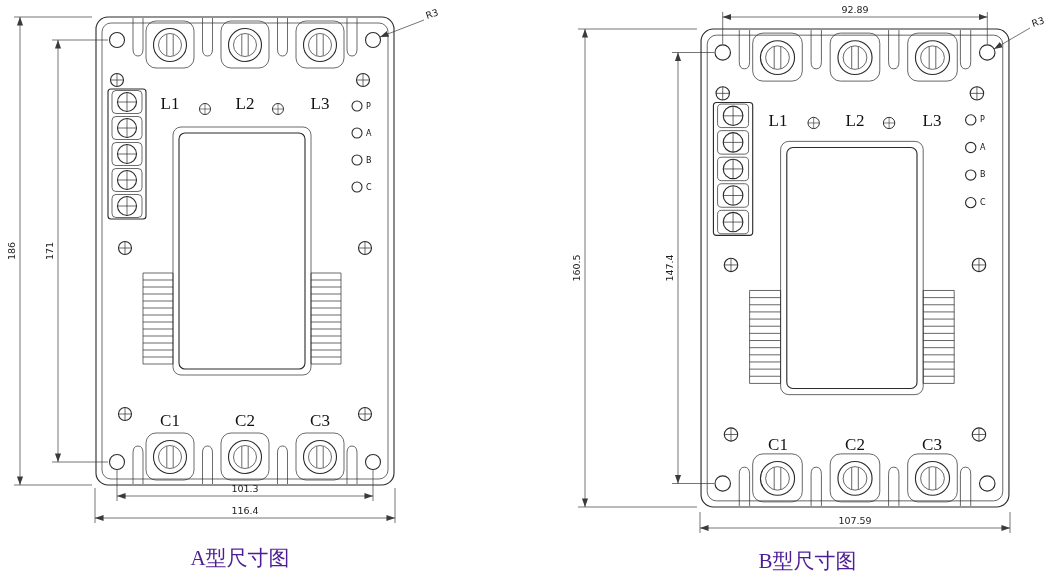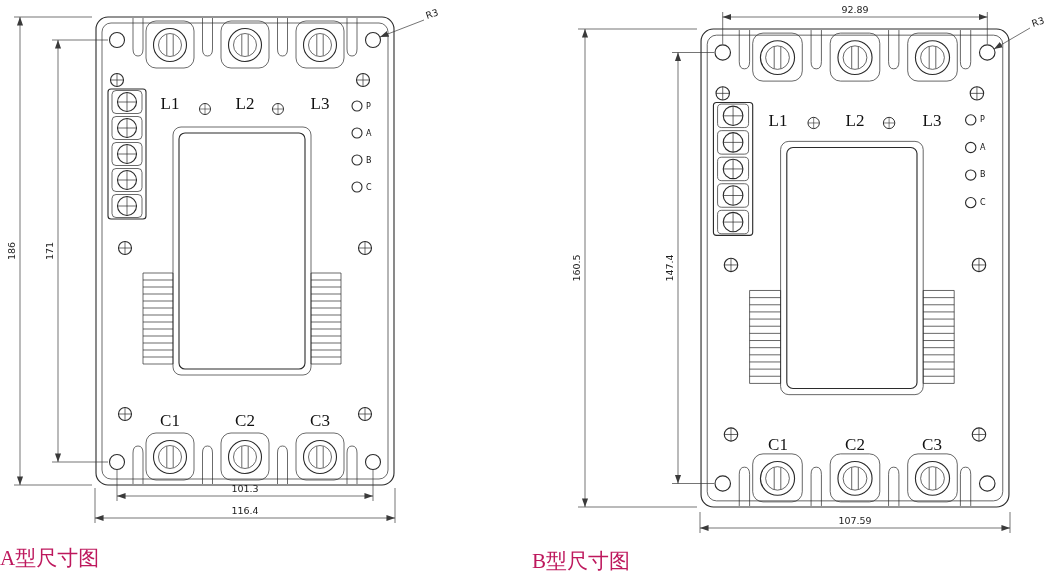--- a/index.html
+++ b/index.html
@@ -5,21 +5,21 @@
   html,body{margin:0;padding:0;background:#ffffff;}
   #sheet{position:relative;width:1055px;height:579px;background:#ffffff;overflow:hidden;
          font-family:"Liberation Sans",sans-serif;}
   .fig-svg{position:absolute;}
   .ln{fill:none;stroke:#2b2b2b;stroke-width:1.1;}
   .thin{fill:none;stroke:#2b2b2b;stroke-width:0.7;}
   .dim{fill:none;stroke:#3a3a3a;stroke-width:0.7;}
   .dimtxt{font:9.5px "DejaVu Sans",sans-serif;fill:#1c1c1c;}
   .lbl{font:17px "Liberation Serif",serif;fill:#111;}
   .led{font:8px "DejaVu Sans",sans-serif;fill:#111;}
-  .caption{position:absolute;font:21px "Liberation Serif",serif;color:#be185d;}
+  .caption{position:absolute;text-align:center;font:21px "Liberation Serif",serif;color:#4c1d95;}
 </style>
 </head>
 <body>
 
 <div id="sheet">
 
   <svg width="0" height="0" style="position:absolute">
     <defs>
       <marker id="arr" viewBox="0 0 10 10" refX="9.5" refY="5" markerWidth="9" markerHeight="9" orient="auto-start-reverse" markerUnits="userSpaceOnUse">
         <path d="M0,1.6 L9.5,5 L0,8.4 Z" fill="#3a3a3a"></path>
@@ -203,15 +203,15 @@
       <line class="dim" x1="118" y1="52.5" x2="118" y2="483.5" marker-start="url(#arr)" marker-end="url(#arr)"></line>
       <text class="dimtxt" text-anchor="middle" transform="translate(113,268) rotate(-90)">147.4</text>
     </g>
     <g>
       <line class="dim" x1="140" y1="512" x2="140" y2="533"></line>
       <line class="dim" x1="450" y1="512" x2="450" y2="533"></line>
       <line class="dim" x1="140" y1="528" x2="450" y2="528" marker-start="url(#arr)" marker-end="url(#arr)"></line>
       <text class="dimtxt" text-anchor="middle" x="295" y="524">107.59</text>
     </g>
   </svg>
-  <div class="caption" style="left:532px;top:547px;width:495px">B型尺寸图</div>
+  <div class="caption" style="left:560px;top:547px;width:495px">B型尺寸图</div>
 
 </div>
 
 </body></html>

